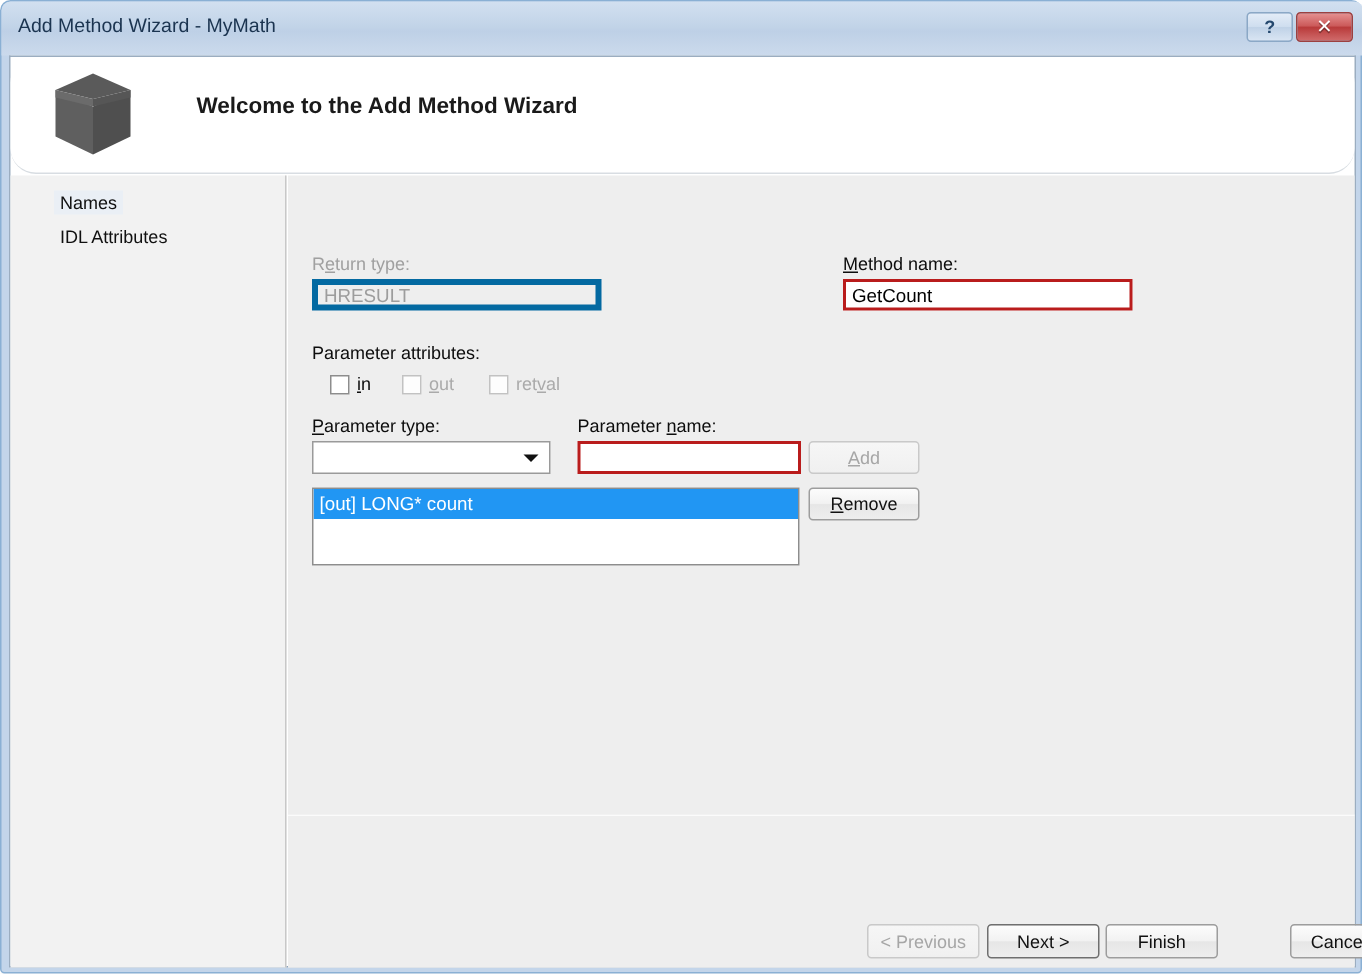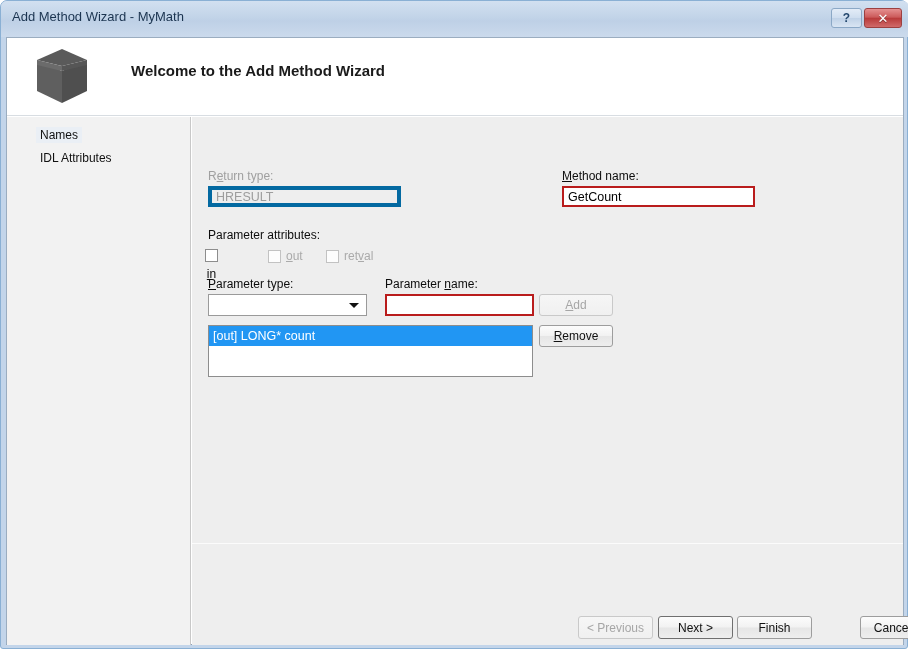--- a/index.html
+++ b/index.html
@@ -96,20 +96,21 @@
 
   
   .header-banner {
     position: absolute;
     left: 0; top: 0;
     width: 896px;
     height: 78px;
     background: #ffffff;
     border-bottom: 1px solid #d8dde2;
     box-sizing: border-box;
+    border-radius: 17px;
   }
   .header-icon {
     position: absolute;
     left: 28px;
     top: 9px;
     width: 54px;
     height: 58px;
   }
   .header-title {
     position: absolute;
@@ -322,21 +323,21 @@
     <div class="main">
 
       <div class="lbl disabled" style="left:16px; top:52px;">R<u>e</u><span>turn type:</span></div>
       <input class="textbox disabled" style="left: 16px; top: 69px; width: 193px;" readonly="" value="HRESULT">
 
       <div class="lbl" style="left:370px; top:52px;"><u>M</u><span>ethod name:</span></div>
       <input class="textbox" style="left: 370px; top: 69px; width: 193px;" value="GetCount">
 
       <div class="lbl" style="left:16px; top:111px;">Parameter attributes:</div>
 
-      <div class="checkwrap" style="left:13px; top:132px;flex-direction:column;">
+      <div class="checkwrap" style="left:28px; top:132px;">
         <span class="cbox"></span>
         <span class="cbox-label"><u>i</u><span>n</span></span>
       </div>
 
       <div class="checkwrap" style="left:76px; top:132px;">
         <span class="cbox disabled"></span>
         <span class="cbox-label disabled"><u>o</u><span>ut</span></span>
       </div>
 
       <div class="checkwrap" style="left:134px; top:132px;">

